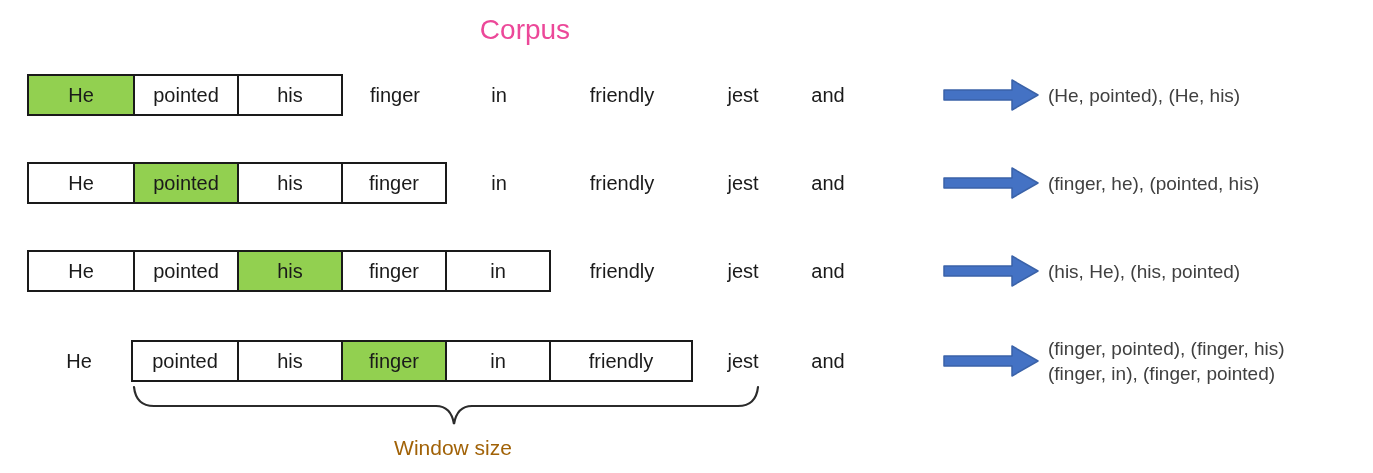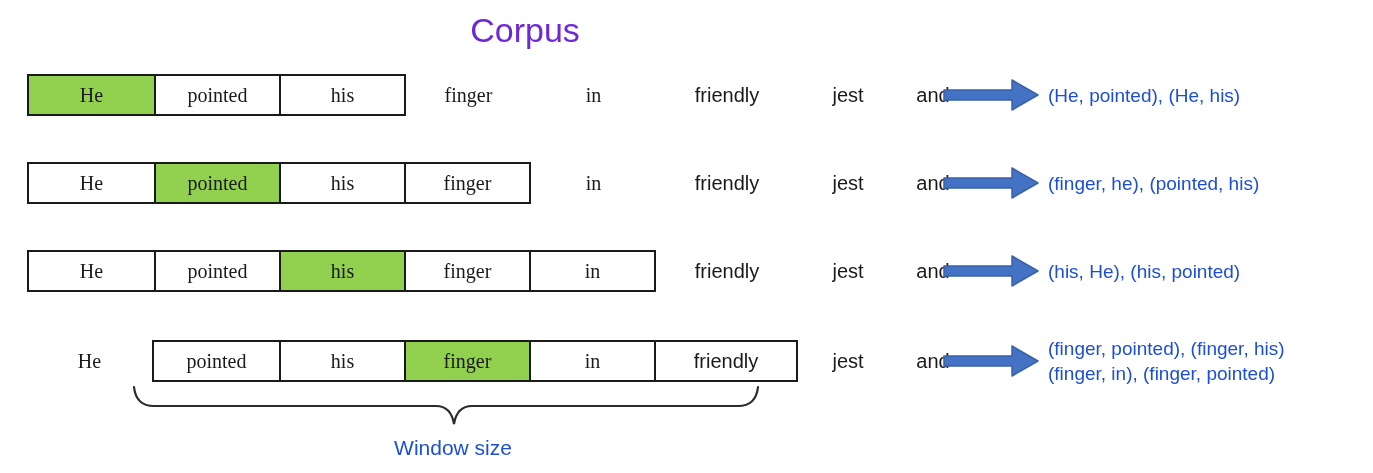--- a/index.html
+++ b/index.html
@@ -8,24 +8,24 @@
     width: 1373px;
     height: 473px;
     background: #ffffff;
     font-family: "Liberation Sans", sans-serif;
     color: #1a1a1a;
     overflow: hidden;
   }
   .title {
     position: absolute;
     top: 10px;
-    font-size: 34px;
+    font-size: 28px;
     line-height: 40px;
     text-align: center;
-    color: #6d28d9;
+    color: #ec4899;
   }
   .title-corpus { left: 400px; width: 250px; }
   .title-train  { left: 1110px; width: 255px; }
 
   .corpus-row {
     position: absolute;
     left: 0;
     width: 1373px;
     height: 42px;
     display: flex;
@@ -42,21 +42,21 @@
     flex: 0 0 auto;
     display: flex;
     align-items: center;
     justify-content: center;
     font-size: 20px;
     box-sizing: border-box;
     white-space: nowrap;
   }
   .slot { height: 42px; }
 
-  .cw-a    { width: 125px; font-family: Liberation Serif, serif; }
+  .cw-a    { width: 104px; }
   .cw-b    { width: 142px; }
   .cw-jest { width: 100px; }
   .cw-and  { width: 70px; }
 
   .window {
     flex: 0 0 auto;
     display: flex;
     border: 2px solid #1a1a1a;
     background: #ffffff;
     height: 42px;
@@ -75,38 +75,38 @@
     height: 34px;
   }
   .train-pairs {
     position: absolute;
     left: 1048px;
     top: 50%;
     transform: translateY(-50%);
     font-size: 19px;
     line-height: 25px;
     white-space: nowrap;
-    color: #1d4ed8;
+    color: #404040;
   }
 
   .brace-svg {
     position: absolute;
     left: 130px;
     top: 384px;
     width: 632px;
     height: 48px;
   }
   .window-size-label {
     position: absolute;
     left: 353px;
     top: 436px;
     width: 200px;
     text-align: center;
     font-size: 21px;
-    color: #1d4ed8;
+    color: #a16207;
   }
 </style>
 </head>
 <body>
 
 <div class="canvas">
 
   <div class="title title-corpus">Corpus</div>
 
   <div class="corpus-row row-1">

